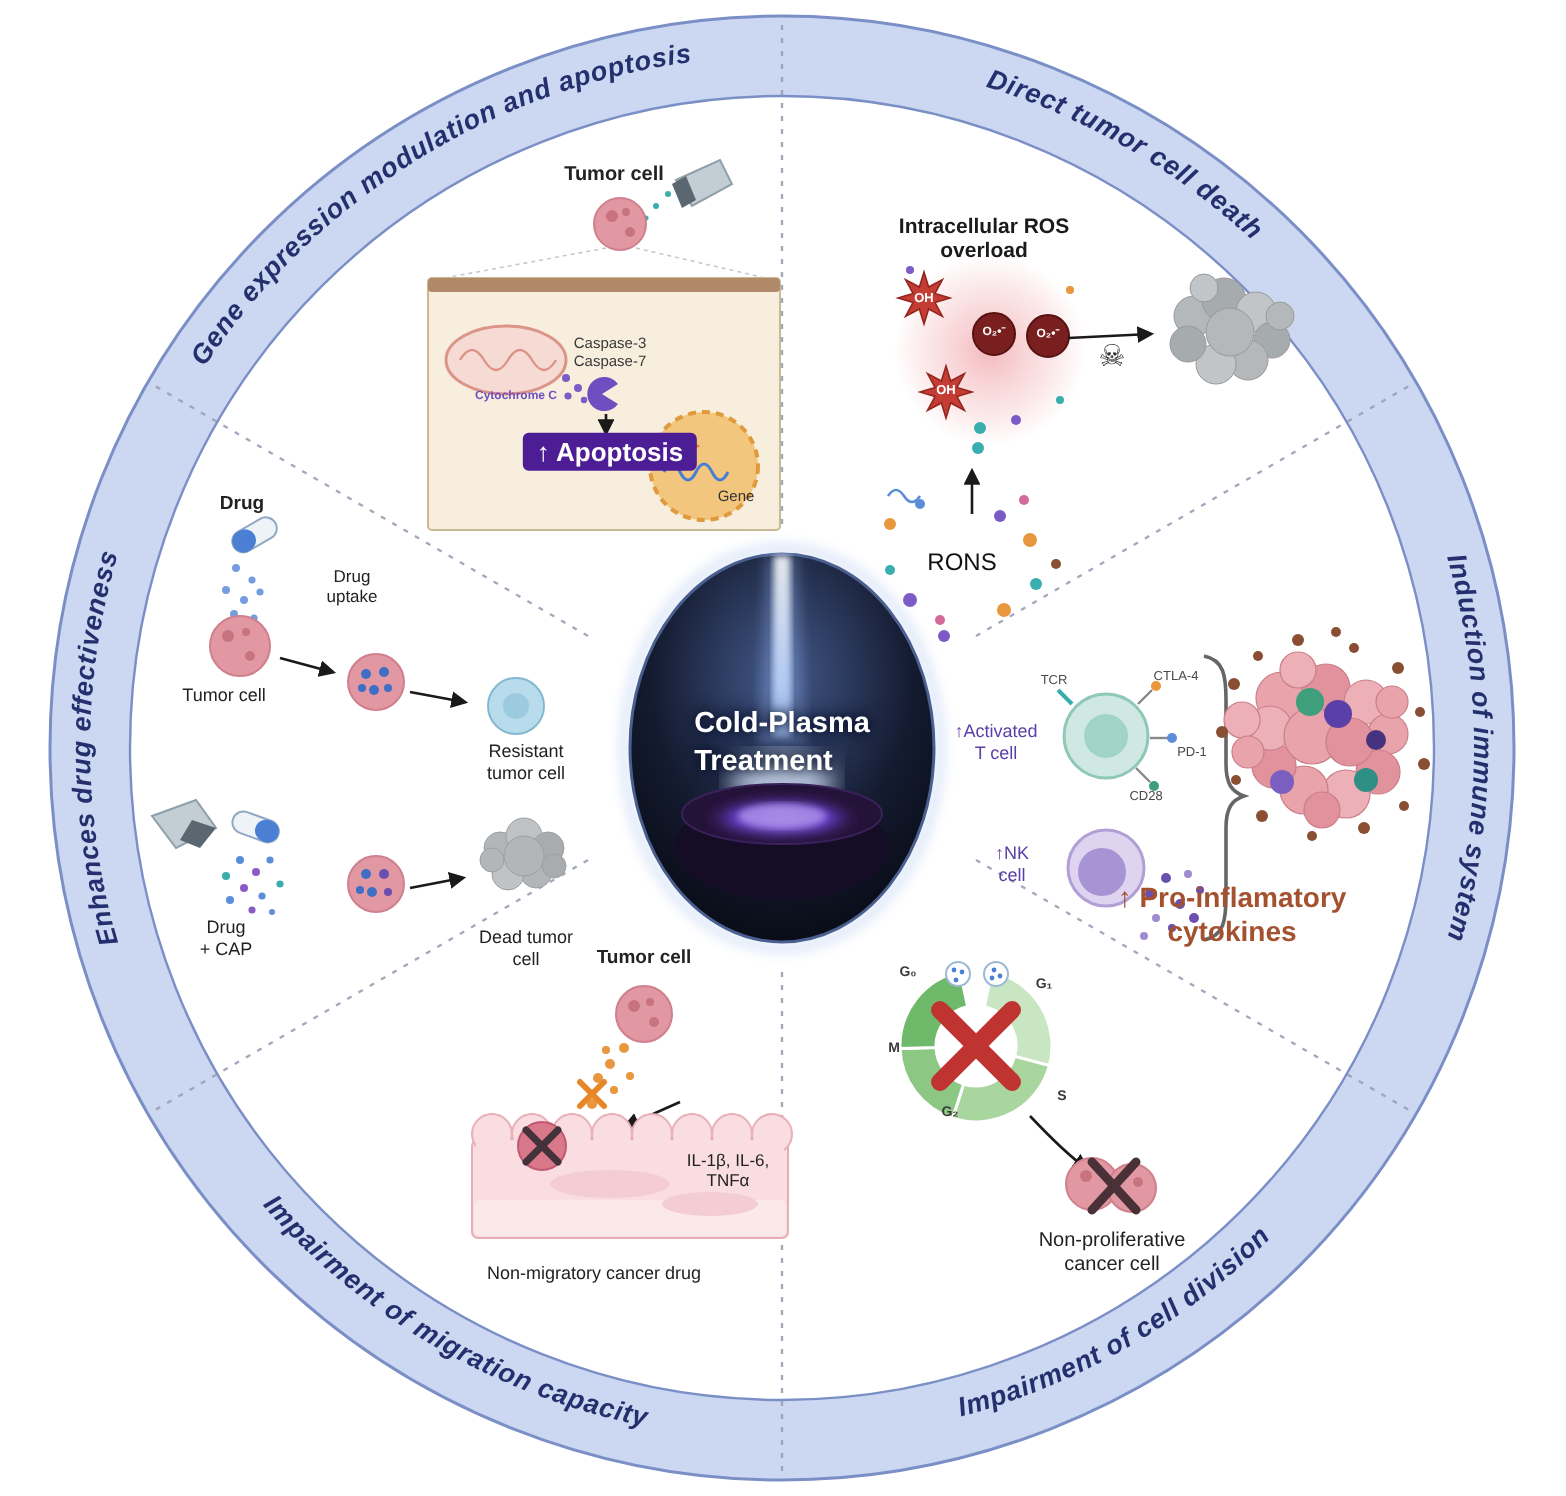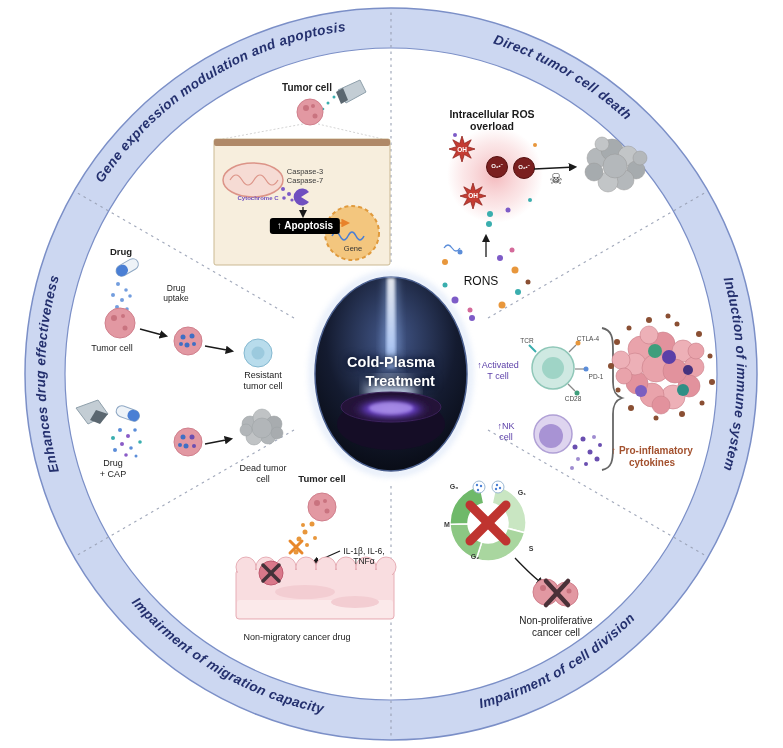--- a/index.html
+++ b/index.html
@@ -3,23 +3,23 @@
 <meta charset="utf-8">
 <style>
   *{margin:0;padding:0;box-sizing:border-box}
   html,body{background:#fff}
   body{font-family:"Liberation Sans",sans-serif}
   .stage{position:relative;width:783px;height:748px;background:#fff;overflow:hidden}
   .stage > svg{position:absolute;left:0;top:0}
   .lbl{position:absolute;transform:translate(-50%,-50%);text-align:center;white-space:pre-line;line-height:1.18;color:#222}
   .ring-label{font:italic bold 13.5px "Liberation Sans",sans-serif;fill:#24306e;letter-spacing:.4px}
   .center-title{position:absolute;left:391px;top:372px;transform:translate(-50%,-50%);color:#fff;font-weight:bold;
-    font-size:14.5px;text-align:right;white-space:pre-line;line-height:1.3;
+    font-size:14.5px;text-align:left;white-space:pre-line;line-height:1.3;
     text-shadow:0 0 4px rgba(8,16,40,.95),0 0 9px rgba(8,16,40,.8)}
-  .badge{background:#000000;color:#fff;border-radius:3px;padding:2px 7px;font-size:10px;font-weight:bold;white-space:nowrap}
+  .badge{background:#4c1d95;color:#fff;border-radius:3px;padding:2px 7px;font-size:13px;font-weight:bold;white-space:nowrap}
   .purple{color:#5b3fa8;font-weight:normal}
   .brown{color:#a3512e;font-weight:bold}
   .white-lbl{color:#fff;font-weight:bold}
 </style>
 </head>
 <body>
 
 <div class="stage">
 
 <svg width="783" height="748" viewBox="0 0 783 748">
@@ -397,52 +397,52 @@
       <ellipse cx="391" cy="408" rx="22" ry="6" fill="#a98fe8" opacity=".8" filter="url(#blur2)"></ellipse>
     </g>
   </g>
 </svg>
 
 <div class="lbl" style="left:307px;top:88px;font-size:10px;font-weight:bold">Tumor cell</div>
 <div class="lbl" style="left:305px;top:177px;font-size:7.5px;color:#3a3a3a">Caspase-3
 Caspase-7</div>
 <div class="lbl" style="left:258px;top:199px;font-size:6px;color:#6f4fc0;font-weight:bold">Cytochrome C</div>
 <div class="lbl badge" style="left:305px;top:226px">↑ Apoptosis</div>
-<div class="lbl" style="left:353px;top:249px;font-size:7.5px;color:#333">Gene</div>
+<div class="lbl" style="left:368px;top:249px;font-size:7.5px;color:#333">Gene</div>
 
 <div class="lbl" style="left:492px;top:120px;font-size:10.5px;font-weight:700;color:#1a1a1a">Intracellular ROS
 overload</div>
 <div class="lbl white-lbl" style="left:462px;top:150px;font-size:6.5px">OH</div>
 <div class="lbl white-lbl" style="left:497px;top:167px;font-size:6px">O₂•⁻</div>
 <div class="lbl white-lbl" style="left:524px;top:168px;font-size:6px">O₂•⁻</div>
 <div class="lbl white-lbl" style="left:473px;top:196px;font-size:6.5px">OH</div>
 <div class="lbl" style="left:556px;top:179px;font-size:15px;color:#2f2f2f">☠</div>
 <div class="lbl" style="left:481px;top:281px;font-size:12px;font-weight:normal;color:#111">RONS</div>
 
 <div class="lbl purple" style="left:498px;top:371px;font-size:9px">↑Activated
 T cell</div>
 <div class="lbl" style="left:527px;top:341px;font-size:6.5px;color:#4a4a4a">TCR</div>
 <div class="lbl" style="left:588px;top:339px;font-size:6.5px;color:#4a4a4a">CTLA-4</div>
 <div class="lbl" style="left:596px;top:377px;font-size:6.5px;color:#4a4a4a">PD-1</div>
 <div class="lbl" style="left:573px;top:399px;font-size:6.5px;color:#4a4a4a">CD28</div>
 <div class="lbl purple" style="left:506px;top:432px;font-size:9px">↑NK
 cell</div>
-<div class="lbl brown" style="left:652px;top:457px;font-size:10px">↑ Pro-inflamatory
+<div class="lbl brown" style="left:616px;top:457px;font-size:14px">↑ Pro-inflamatory
 cytokines</div>
 
 <div class="lbl" style="left:454px;top:487px;font-size:7px;font-weight:bold;color:#3a3a3a">G₀</div>
 <div class="lbl" style="left:522px;top:493px;font-size:7px;font-weight:bold;color:#3a3a3a">G₁</div>
 <div class="lbl" style="left:531px;top:549px;font-size:7px;font-weight:bold;color:#3a3a3a">S</div>
 <div class="lbl" style="left:475px;top:557px;font-size:7px;font-weight:bold;color:#3a3a3a">G₂</div>
 <div class="lbl" style="left:447px;top:525px;font-size:7px;font-weight:bold;color:#3a3a3a">M</div>
 <div class="lbl" style="left:556px;top:627px;font-size:10px">Non-proliferative
 cancer cell</div>
 
 <div class="lbl" style="left:322px;top:479px;font-size:9.5px;font-weight:bold">Tumor cell</div>
-<div class="lbl" style="left:364px;top:556px;font-size:8.5px">IL-1β, IL-6,
+<div class="lbl" style="left:364px;top:585px;font-size:8.5px">IL-1β, IL-6,
 TNFα</div>
 <div class="lbl" style="left:297px;top:637px;font-size:9px">Non-migratory cancer drug</div>
 
 <div class="lbl" style="left:121px;top:252px;font-size:9.5px;font-weight:bold">Drug</div>
 <div class="lbl" style="left:176px;top:293px;font-size:8.5px">Drug
 uptake</div>
 <div class="lbl" style="left:112px;top:348px;font-size:9px">Tumor cell</div>
 <div class="lbl" style="left:263px;top:381px;font-size:9px">Resistant
 tumor cell</div>
 <div class="lbl" style="left:113px;top:469px;font-size:9px">Drug

